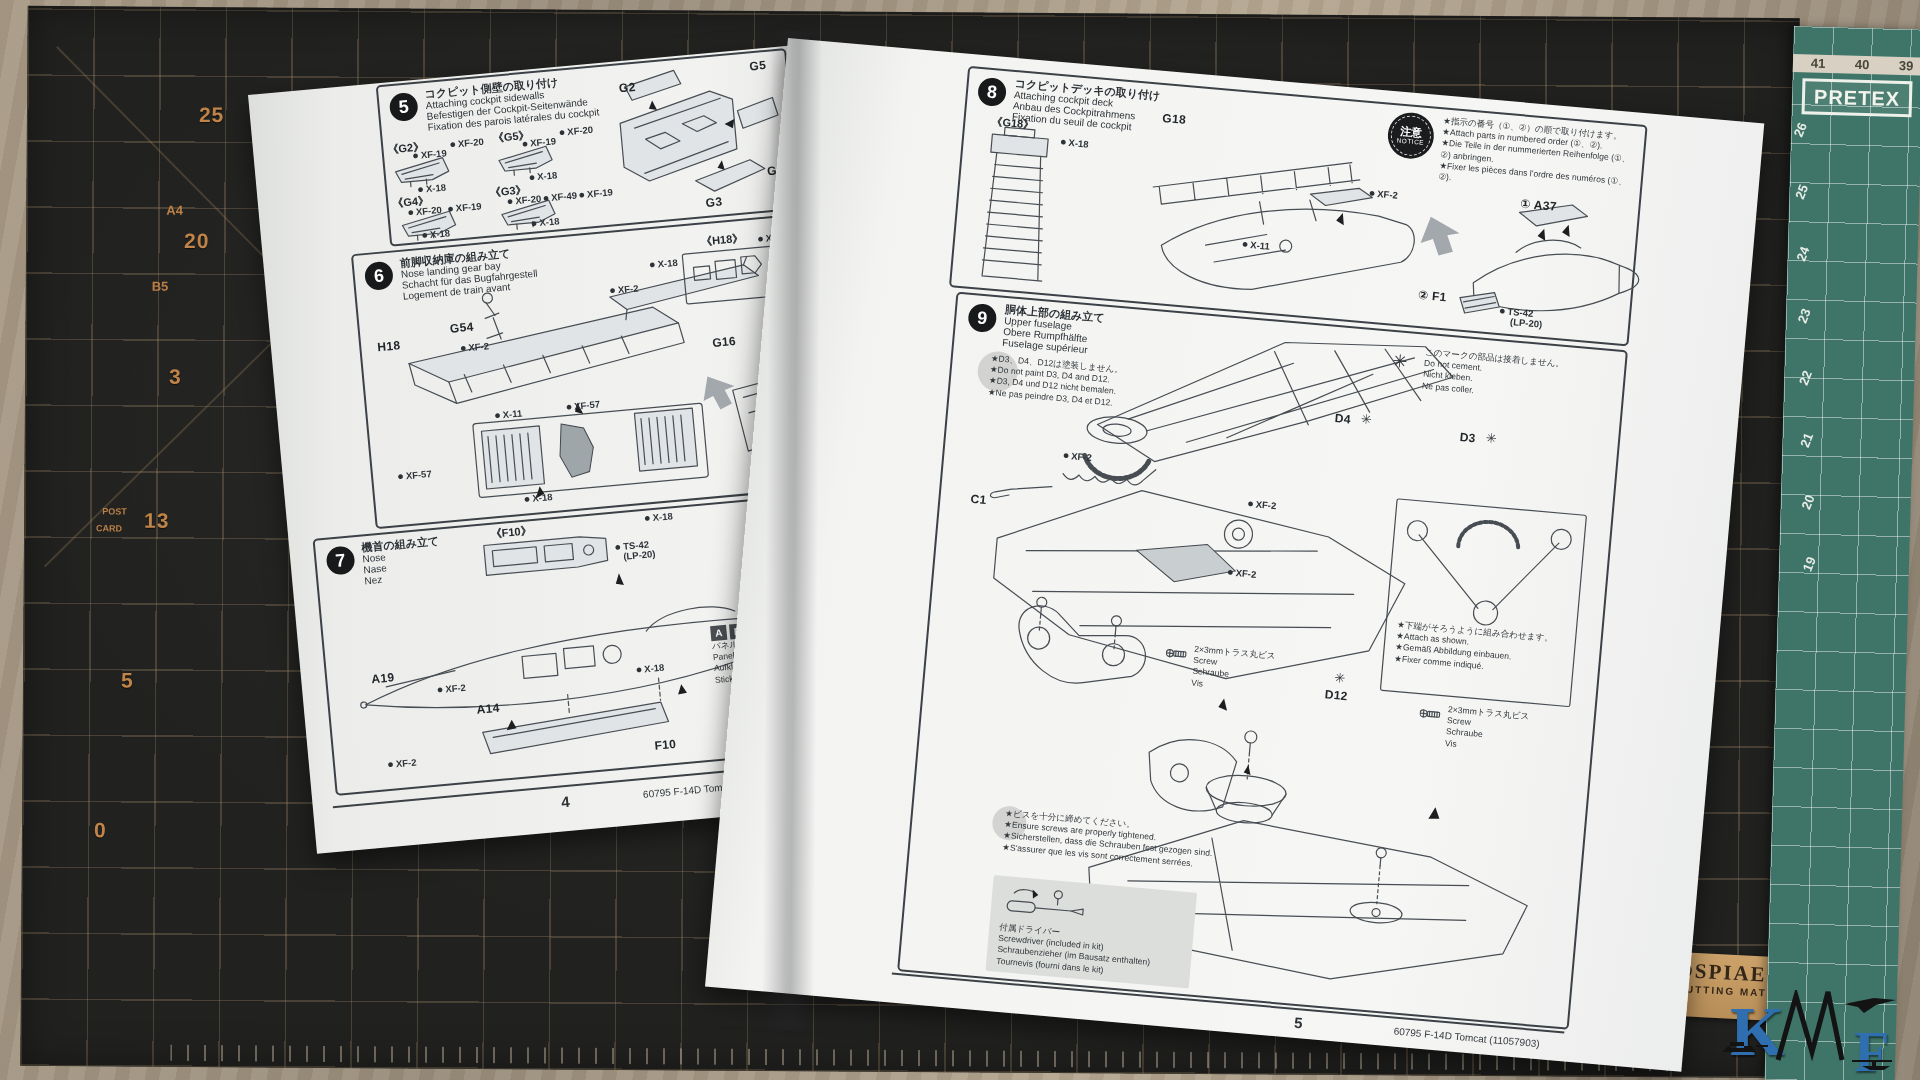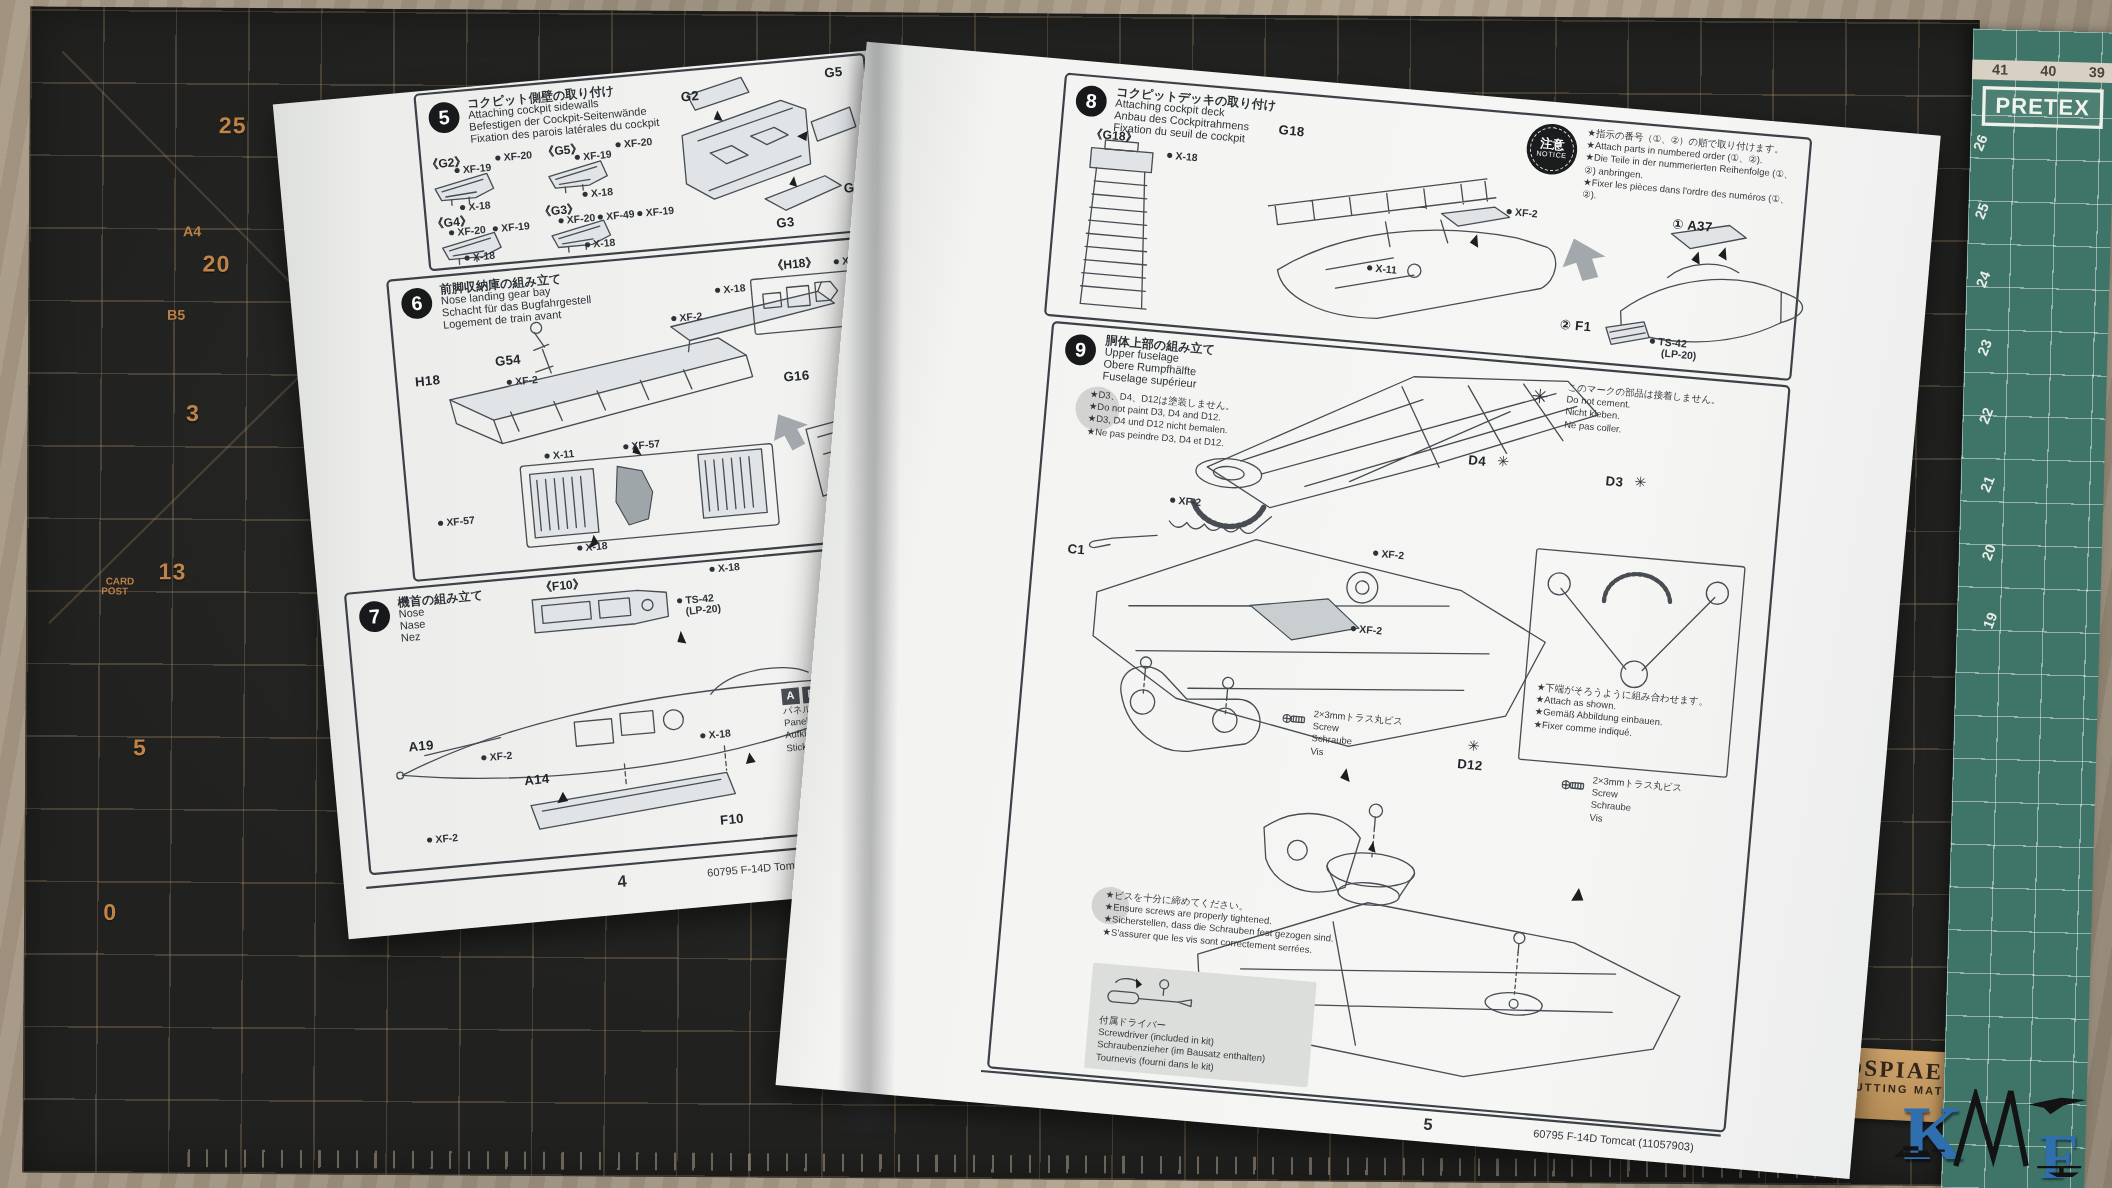--- a/index.html
+++ b/index.html
@@ -96,21 +96,21 @@
 
 <div class="abs dark-mat">
   <div class="diag" style="left:30px;top:40px;width:500px;transform:rotate(45deg);"></div>
   <div class="diag" style="left:20px;top:560px;width:420px;transform:rotate(-45deg);"></div>
   <span class="mat-num" style="left:172px;top:96px;">25</span>
   <span class="mat-num" style="left:158px;top:222px;">20</span>
   <span class="mat-num-sm" style="left:140px;top:196px;">A4</span>
   <span class="mat-num-sm" style="left:126px;top:272px;">B5</span>
   <span class="mat-num" style="left:144px;top:358px;">3</span>
   <span class="mat-num" style="left:120px;top:502px;">13</span>
-  <span class="mat-num-sm" style="left:68px;top:500px;font-size:9px;margin-top:26px;">POST</span>
+  <span class="mat-num-sm" style="left:78px;top:500px;font-size:9px;">POST</span>
   <span class="mat-num-sm" style="left:72px;top:517px;font-size:9px;">CARD</span>
   <span class="mat-num" style="left:98px;top:662px;">5</span>
   <span class="mat-num" style="left:72px;top:812px;">0</span>
   <span class="mat-num" style="left:1664px;top:966px;font-size:24px;">40</span>
   <div class="mat-ticks"></div>
   <div class="dspiae">
     <div><span class="b1">DSPIAE</span>
          <span style="font-size:10px;">®</span></div>
     <div class="b2">CUTTING MAT</div>
     <div class="sz">A3</div>

